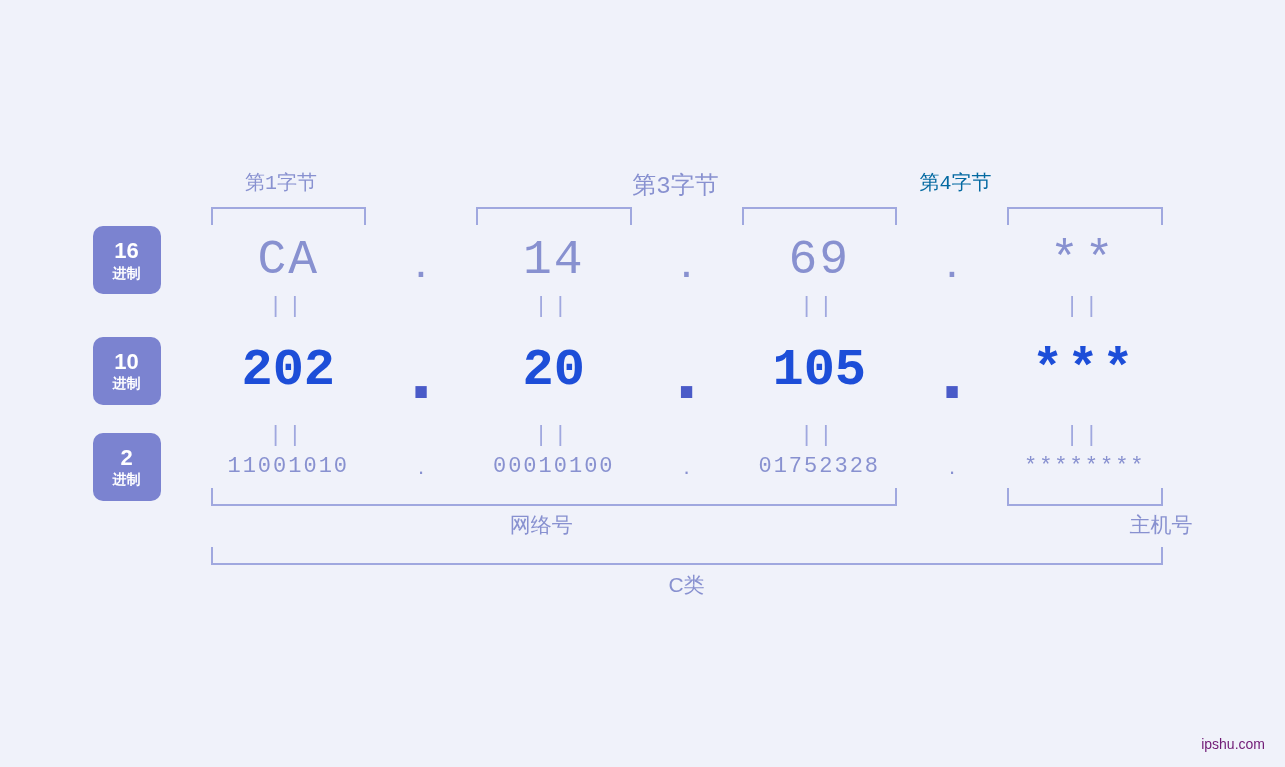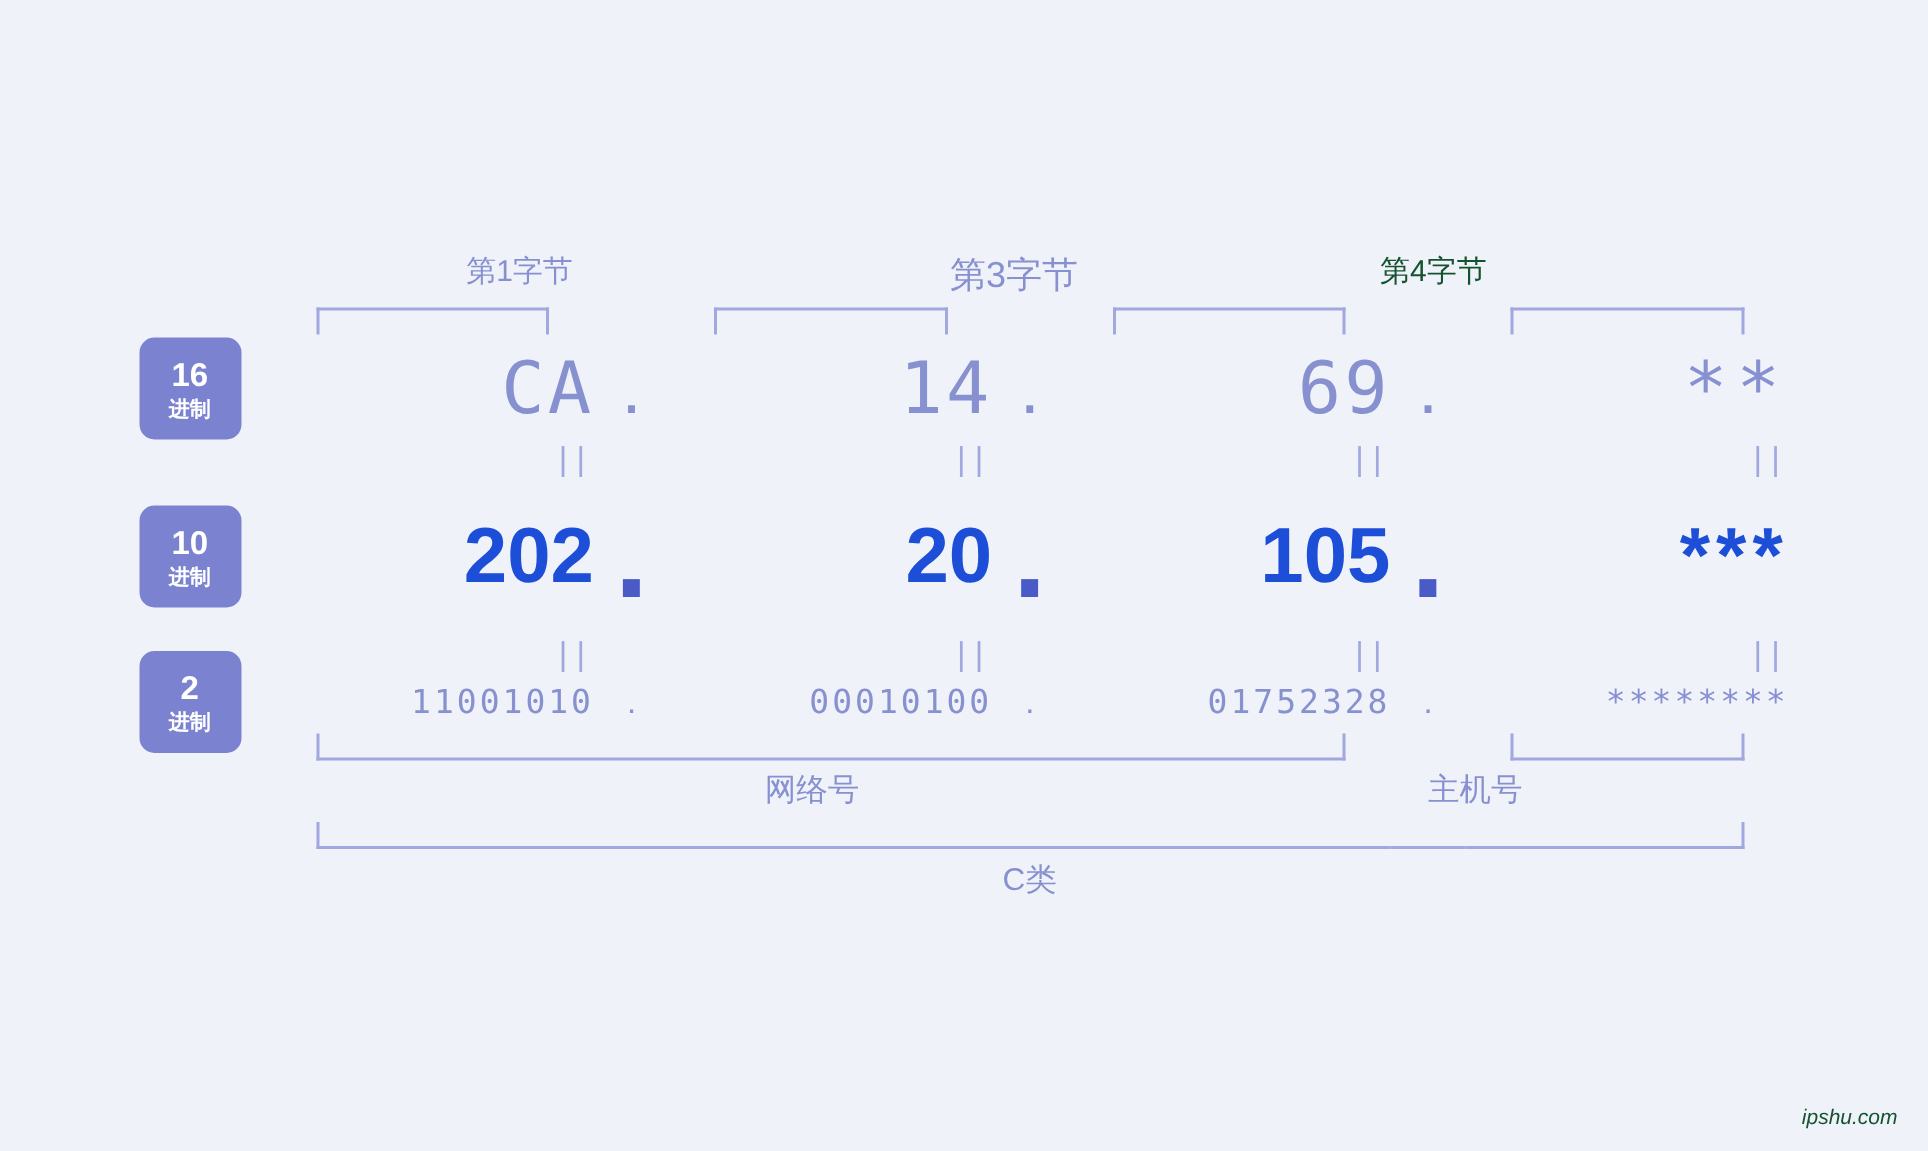--- a/index.html
+++ b/index.html
@@ -95,22 +95,21 @@
       font-size: 22px;
       color: #8891d0;
     }
 
     
     .watermark {
       position: absolute;
       bottom: 15px;
       right: 20px;
       font-size: 14px;
-      color: #14532d;
-      font-style: italic;
+      color: #701a75;
     }
 
     
     .full-layout {
       width: 1100px;
       position: relative;
     }
 
     .row-line {
       display: grid;
@@ -123,21 +122,22 @@
       justify-content: center;
       align-items: center;
     }
 
     .sep-col {
       width: 50px;
       text-align: center;
     }
 
     .val-col {
-      text-align: right;
+      text-align: center;
+      font-family: Liberation Mono, monospace;
     }
 
     .header-line {
       display: grid;
       grid-template-columns: 88px 1fr auto 1fr auto 1fr auto 1fr;
     }
 
     .empty-badge { width: 88px; }
 
   </style>
@@ -147,21 +147,21 @@
 <div class="main-container">
   <div class="full-layout">
 
     <div class="header-line" style="margin-bottom:0;">
       <div class="empty-badge"></div>
       <div class="val-col" style="color:#8891d0;font-size:20px;">第1字节</div>
       <div class="sep-col"></div>
       <div class="sep-col"></div>
       <div class="val-col" style="color:#8891d0;font-size:24px;">第3字节</div>
       <div class="sep-col"></div>
-      <div class="val-col" style="color:#14532d;font-size:20px;">第4字节</div>
+      <div class="val-col" style="color:#0369a1;font-size:20px;">第4字节</div>
     </div>
 
     <div class="header-line" style="margin-top:6px;margin-bottom:0;">
       <div class="empty-badge"></div>
       <div style="height:18px;border-left:2px solid #a0a8df;border-top:2px solid #a0a8df;border-right:2px solid #a0a8df;margin:0 30px;"></div>
       <div class="sep-col"></div>
       <div style="height:18px;border-left:2px solid #a0a8df;border-top:2px solid #a0a8df;border-right:2px solid #a0a8df;margin:0 30px;"></div>
       <div class="sep-col"></div>
       <div style="height:18px;border-left:2px solid #a0a8df;border-top:2px solid #a0a8df;border-right:2px solid #a0a8df;margin:0 30px;"></div>
       <div class="sep-col"></div>
@@ -247,21 +247,21 @@
       <div style="height:18px;border-bottom:2px solid #a0a8df;width:50px;"></div>
       <div style="height:18px;border-bottom:2px solid #a0a8df;border-right:2px solid #a0a8df;margin-right:30px;"></div>
       <div style="width:50px;"></div>
       <div style="height:18px;border-left:2px solid #a0a8df;border-bottom:2px solid #a0a8df;border-right:2px solid #a0a8df;margin:0 30px;"></div>
     </div>
 
     <div class="header-line" style="margin-top:5px;">
       <div class="empty-badge"></div>
       <div style="text-align:center;color:#8891d0;font-size:21px;grid-column:2/7;">网络号</div>
       <div style="width:50px;"></div>
-      <div style="text-align:left;color:#8891d0;font-size:21px;">主机号</div>
+      <div style="text-align:right;color:#8891d0;font-size:21px;">主机号</div>
     </div>
 
     <div class="header-line" style="margin-top:8px;">
       <div class="empty-badge"></div>
       <div style="height:18px;border-left:2px solid #a0a8df;border-bottom:2px solid #a0a8df;border-right:0;margin-left:30px;margin-right:0;"></div>
       <div style="height:18px;border-bottom:2px solid #a0a8df;width:50px;"></div>
       <div style="height:18px;border-bottom:2px solid #a0a8df;margin:0;"></div>
       <div style="height:18px;border-bottom:2px solid #a0a8df;width:50px;"></div>
       <div style="height:18px;border-bottom:2px solid #a0a8df;margin:0;"></div>
       <div style="height:18px;border-bottom:2px solid #a0a8df;width:50px;"></div>

